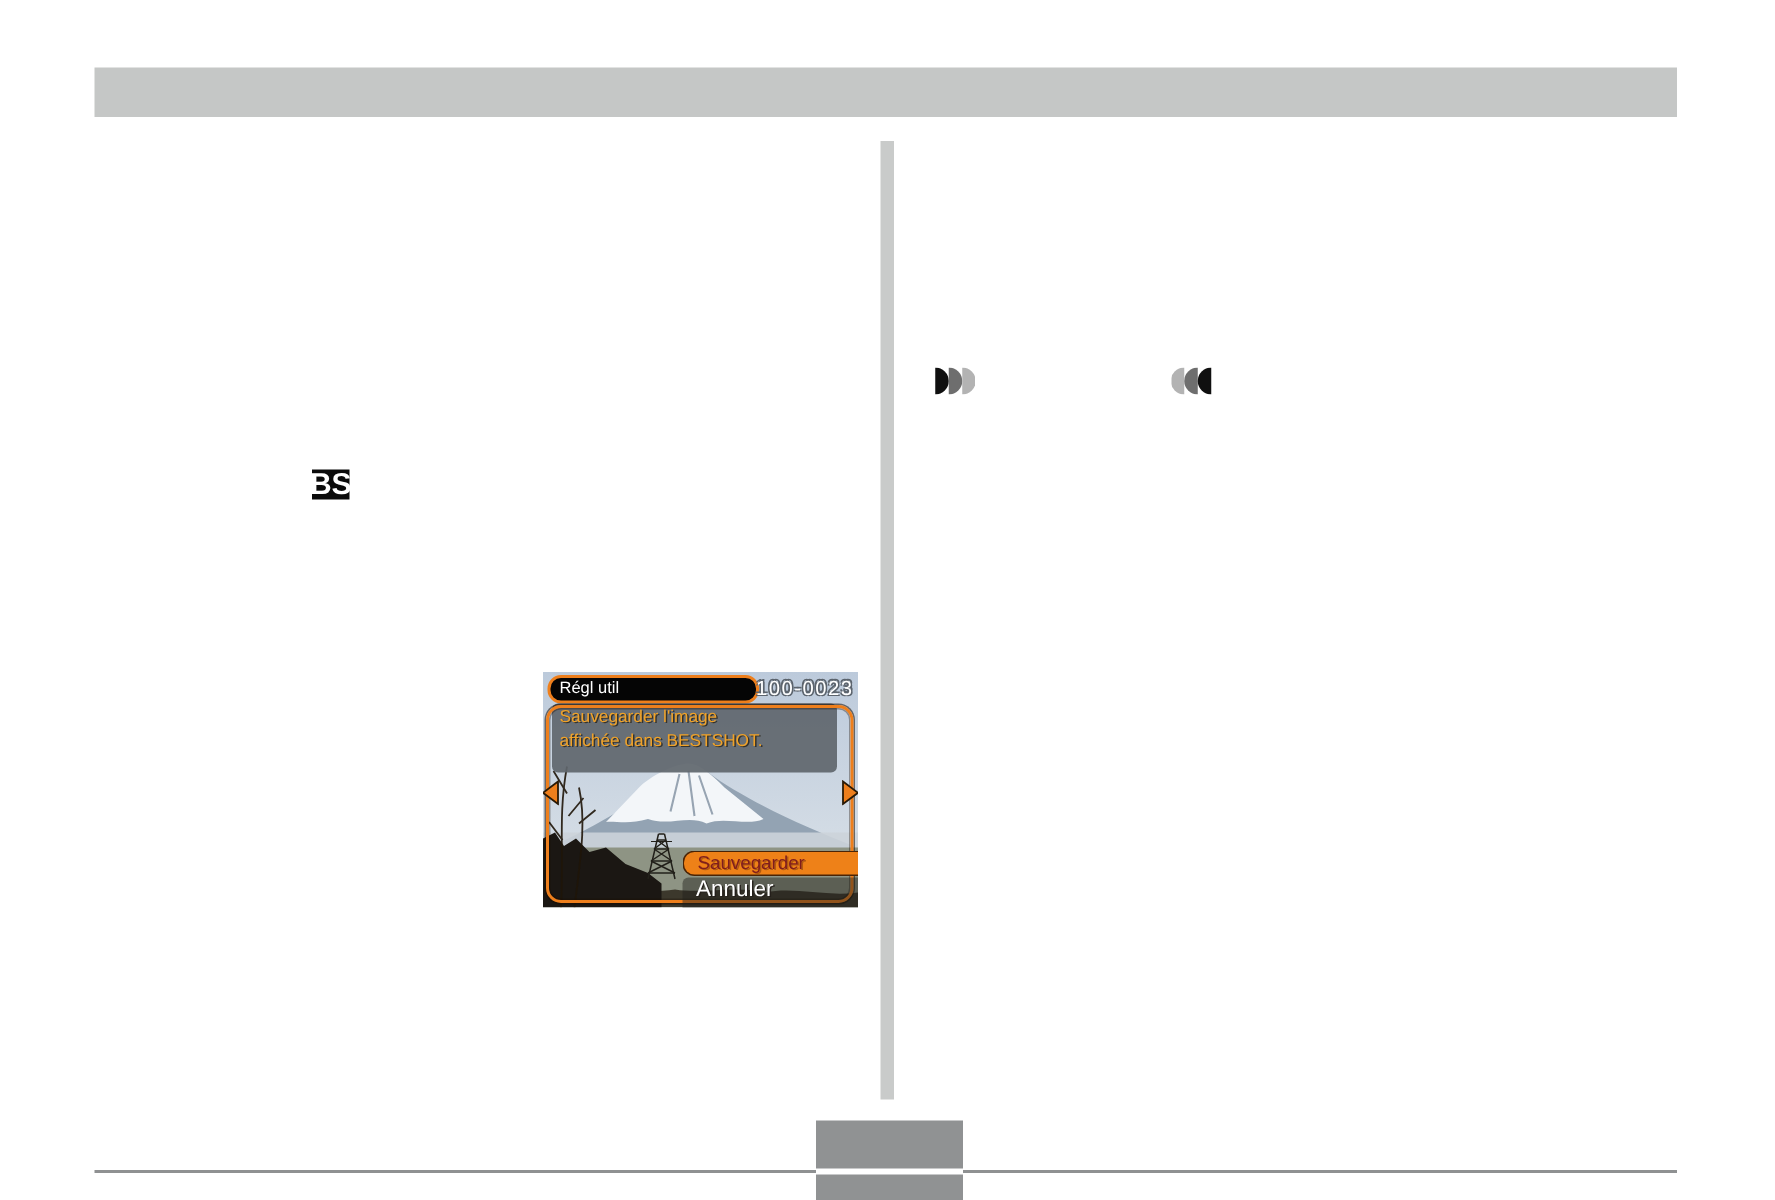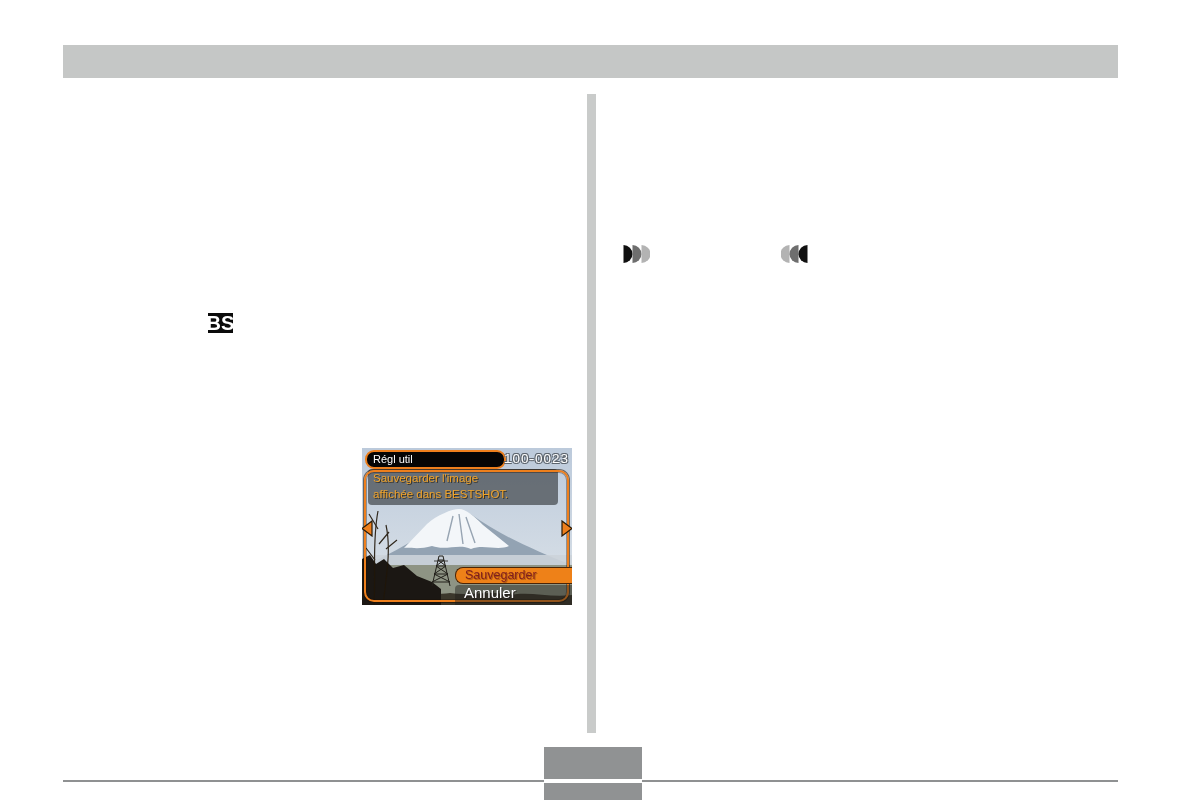--- a/index.html
+++ b/index.html
@@ -32,21 +32,21 @@
   .mode-pill{
     position:absolute;left:3px;top:2px;width:131px;height:15px;
     background:#050505;border:2px solid #ee7f1c;border-radius:9px;
     color:#ffffff;font-size:11px;line-height:15px;padding-left:6px;
   }
   .img-number{
     position:absolute;right:3px;top:3px;color:#ffffff;font-weight:normal;font-size:13.5px;letter-spacing:1px;
     text-shadow:-1px -1px 0 #5c646d,1px -1px 0 #5c646d,-1px 1px 0 #5c646d,1px 1px 0 #5c646d;
   }
   .msg-box{
-    position:absolute;left:6px;top:21px;width:190px;height:36px;
+    position:absolute;left:6px;top:21px;width:190px;height:46px;
     background:rgba(96,102,108,0.92);border-radius:4px;
     color:#f0a228;font-size:11.5px;line-height:16px;padding:1px 4px 0 5px;box-sizing:border-box;
     text-shadow:1px 1px 0 rgba(45,40,30,0.85);white-space:nowrap;
   }
   .sel-frame{
     position:absolute;left:2px;top:22px;right:3px;bottom:3px;
     border:2.5px solid #ee7f1c;border-radius:10px;
     box-shadow:0 0 0 1px rgba(25,12,0,0.55), inset 0 0 0 1px rgba(25,12,0,0.35);
   }
   .arrow{position:absolute;top:72px;width:12px;height:17px;}

